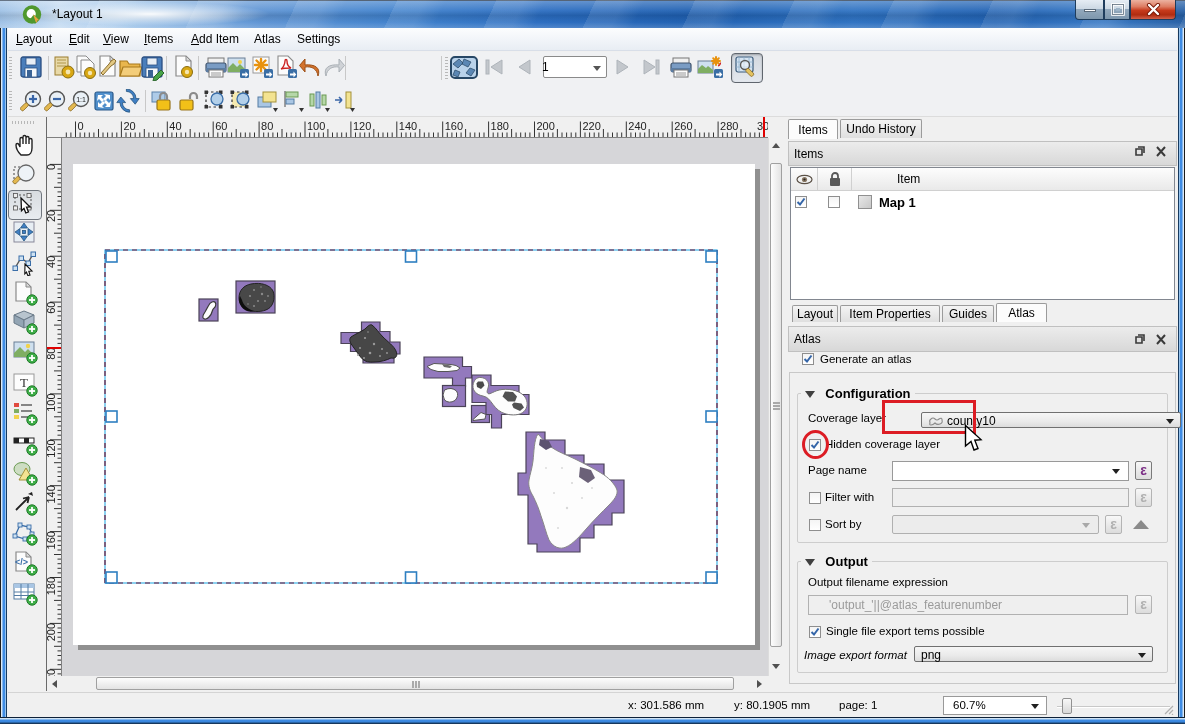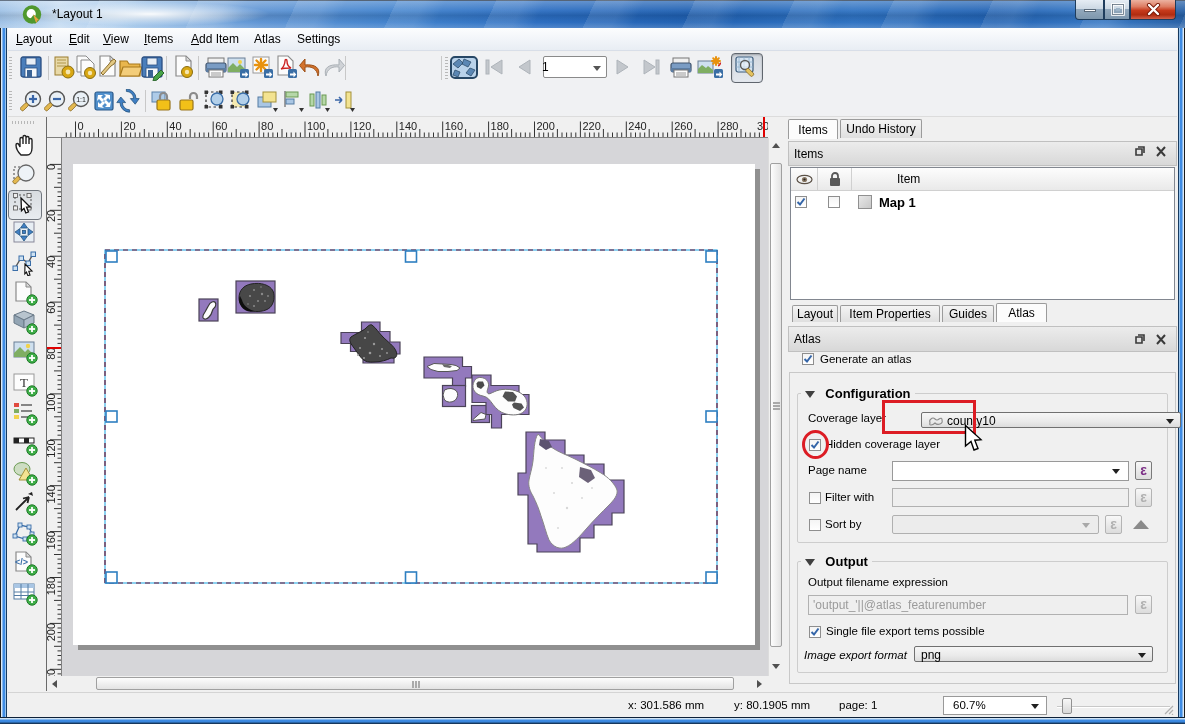--- a/index.html
+++ b/index.html
@@ -1021,21 +1021,21 @@
  </div>
  <div class="ebtn dis" style="left:317px;top:398px;">ε</div>
  <span class="abs" style="left:345px;top:403px;width:0;height:0;border-left:8px solid transparent;border-right:8px solid transparent;border-bottom:9px solid #8a8a8a;"></span>
 
  <div class="abs" style="left:9px;top:444px;width:371px;height:112px;border:1px solid #cdcdcd;border-radius:2px;"></div>
  <div class="abs" style="left:13px;top:437px;background:#f0f0f0;padding:0 4px;height:15px;">
    <span style="display:inline-block;width:0;height:0;border-left:5px solid transparent;border-right:5px solid transparent;border-top:7px solid #404040;margin-right:7px;"></span>
    <span style="font-weight:bold;font-size:13px;">Output</span>
  </div>
  <span class="lbl" style="left:20px;top:459px;">Output filename expression</span>
- <div class="field" style="left:20px;top:478px;width:320px;height:20px;line-height:19px;padding-left:4px;">'output_'||@atlas_featurenumber</div>
+ <div class="field" style="left:20px;top:478px;width:320px;height:20px;line-height:19px;padding-left:20px;">'output_'||@atlas_featurenumber</div>
  <div class="ebtn dis" style="left:347px;top:478px;">ε</div>
  <span class="cb" style="left:21px;top:509px;">
       <svg width="10" height="10" viewBox="0 0 10 10" style="position:absolute;">
         <path d="M1.5 5 L4 7.5 L8.5 1.5" fill="none" stroke="#3465a8" stroke-width="2"></path>
       </svg>
     </span>
  <span class="lbl" style="left:38px;top:508px;">Single file export tems possible</span>
  <span class="lbl" style="left:16px;top:532px;font-style:italic;">Image export format</span>
  <div class="combo" style="left:126px;top:529px;width:239px;height:16px;text-align:center;">
    <span style="position:absolute;left:6px;top:1px;">png</span>

